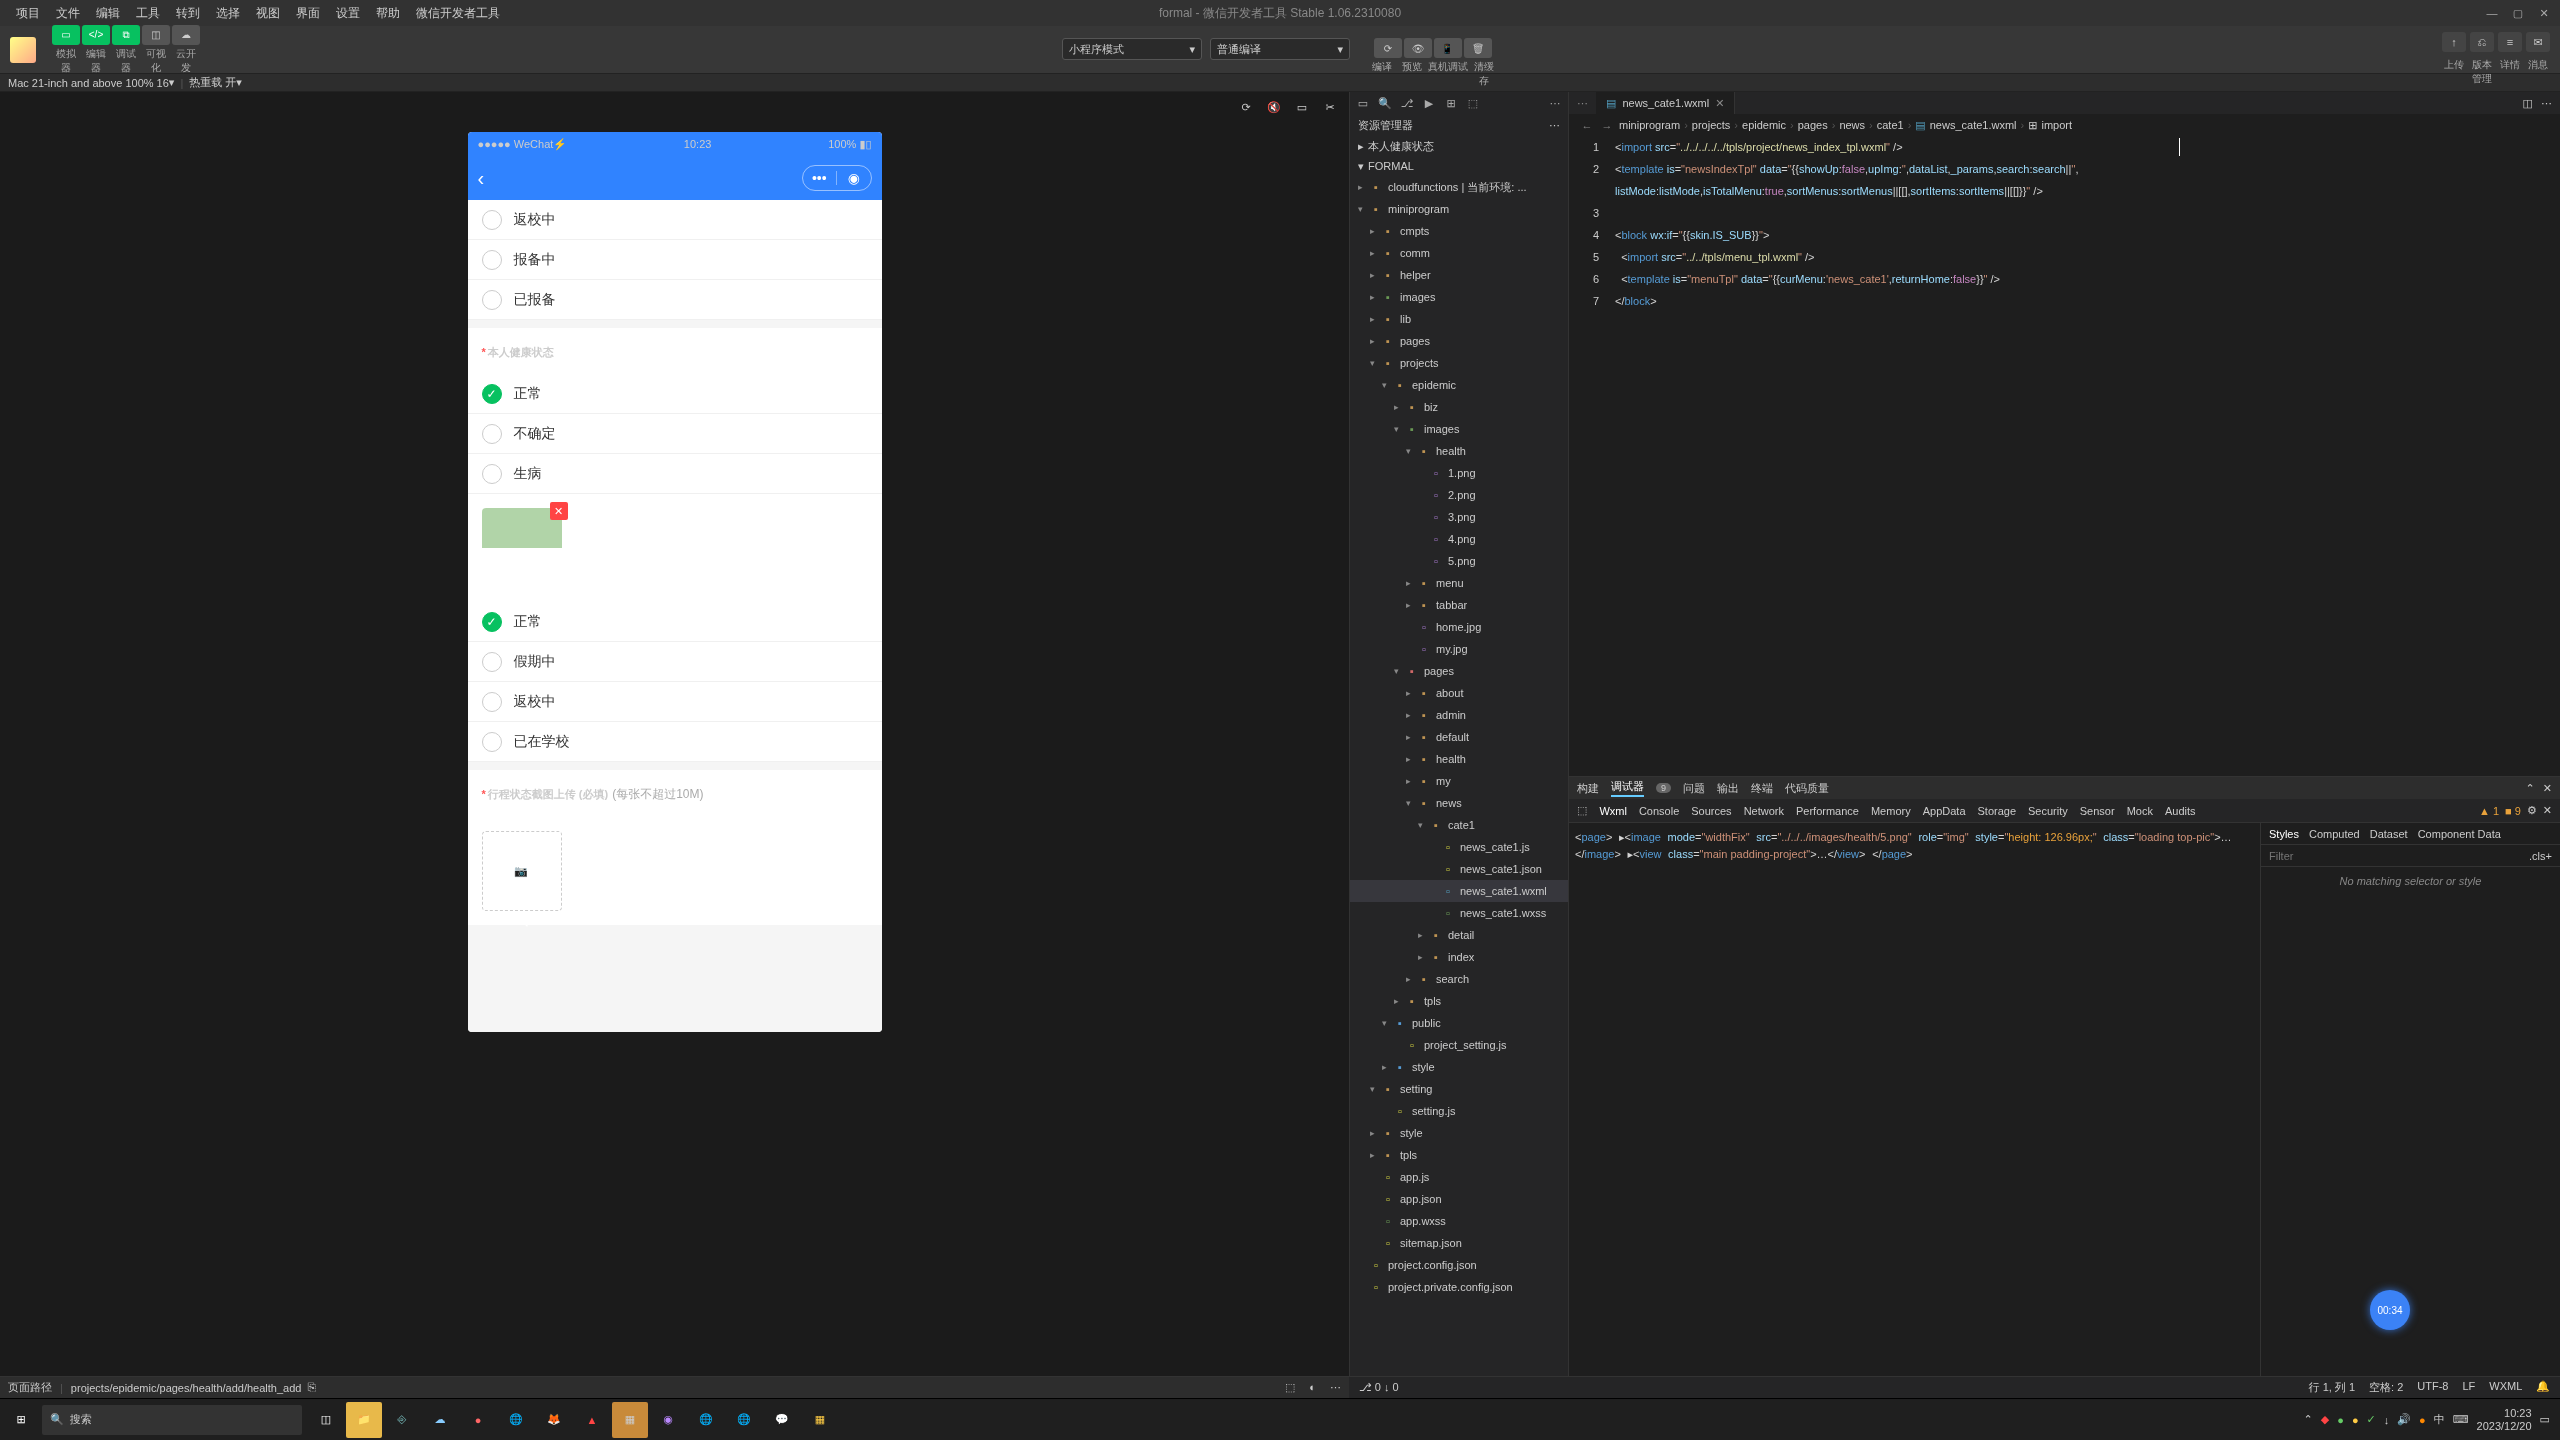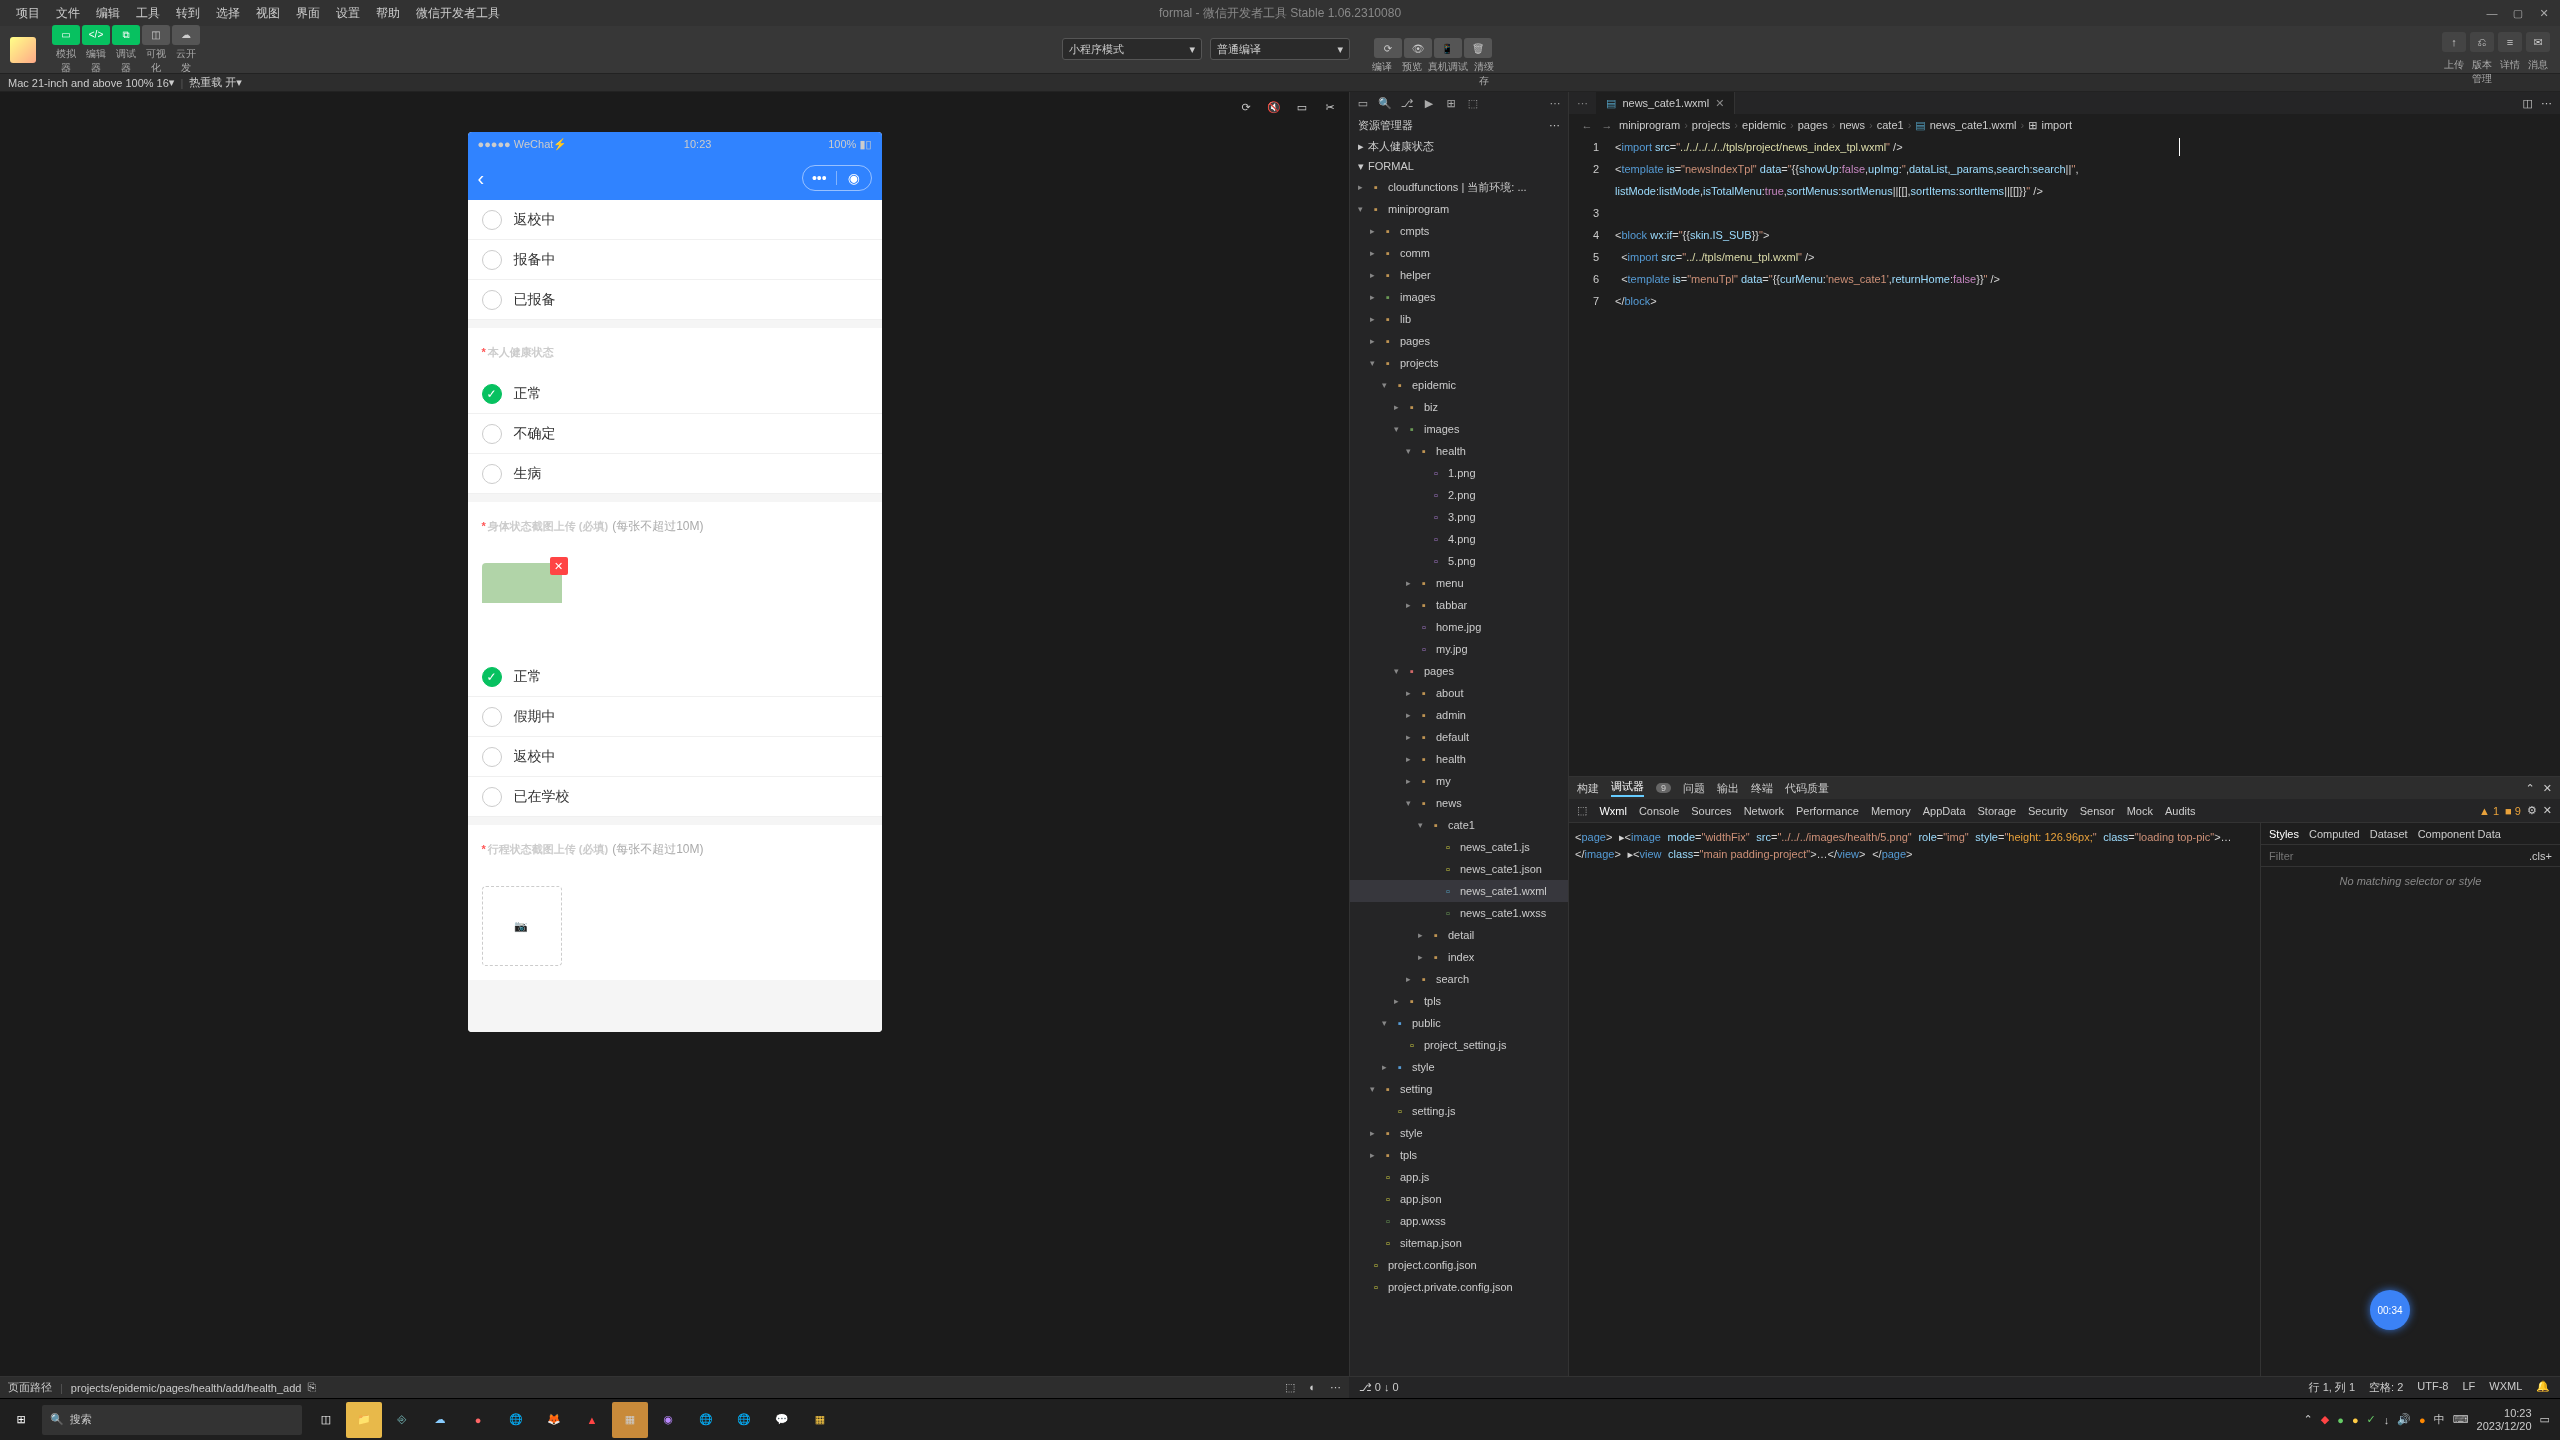--- a/index.html
+++ b/index.html
@@ -256,21 +256,20 @@
             </div>
           <div class="row">
               <span class="radio"></span>
               <span class="row-label">不确定</span>
             </div>
           <div class="row">
               <span class="radio"></span>
               <span class="row-label">生病</span>
             </div>
         </div>
-        <div class="section-hdr"><span class="star">*</span><span>身体状态截图上传 (必填)</span><span class="hint">(每张不超过10M)</span></div>
         <div class="upload-area">
           <div class="thumb">
               <span class="del">✕</span>
             </div>
         </div>
         <div class="card">
           <div class="row">
               <span class="radio checked"></span>
               <span class="row-label">正常</span>
             </div>

